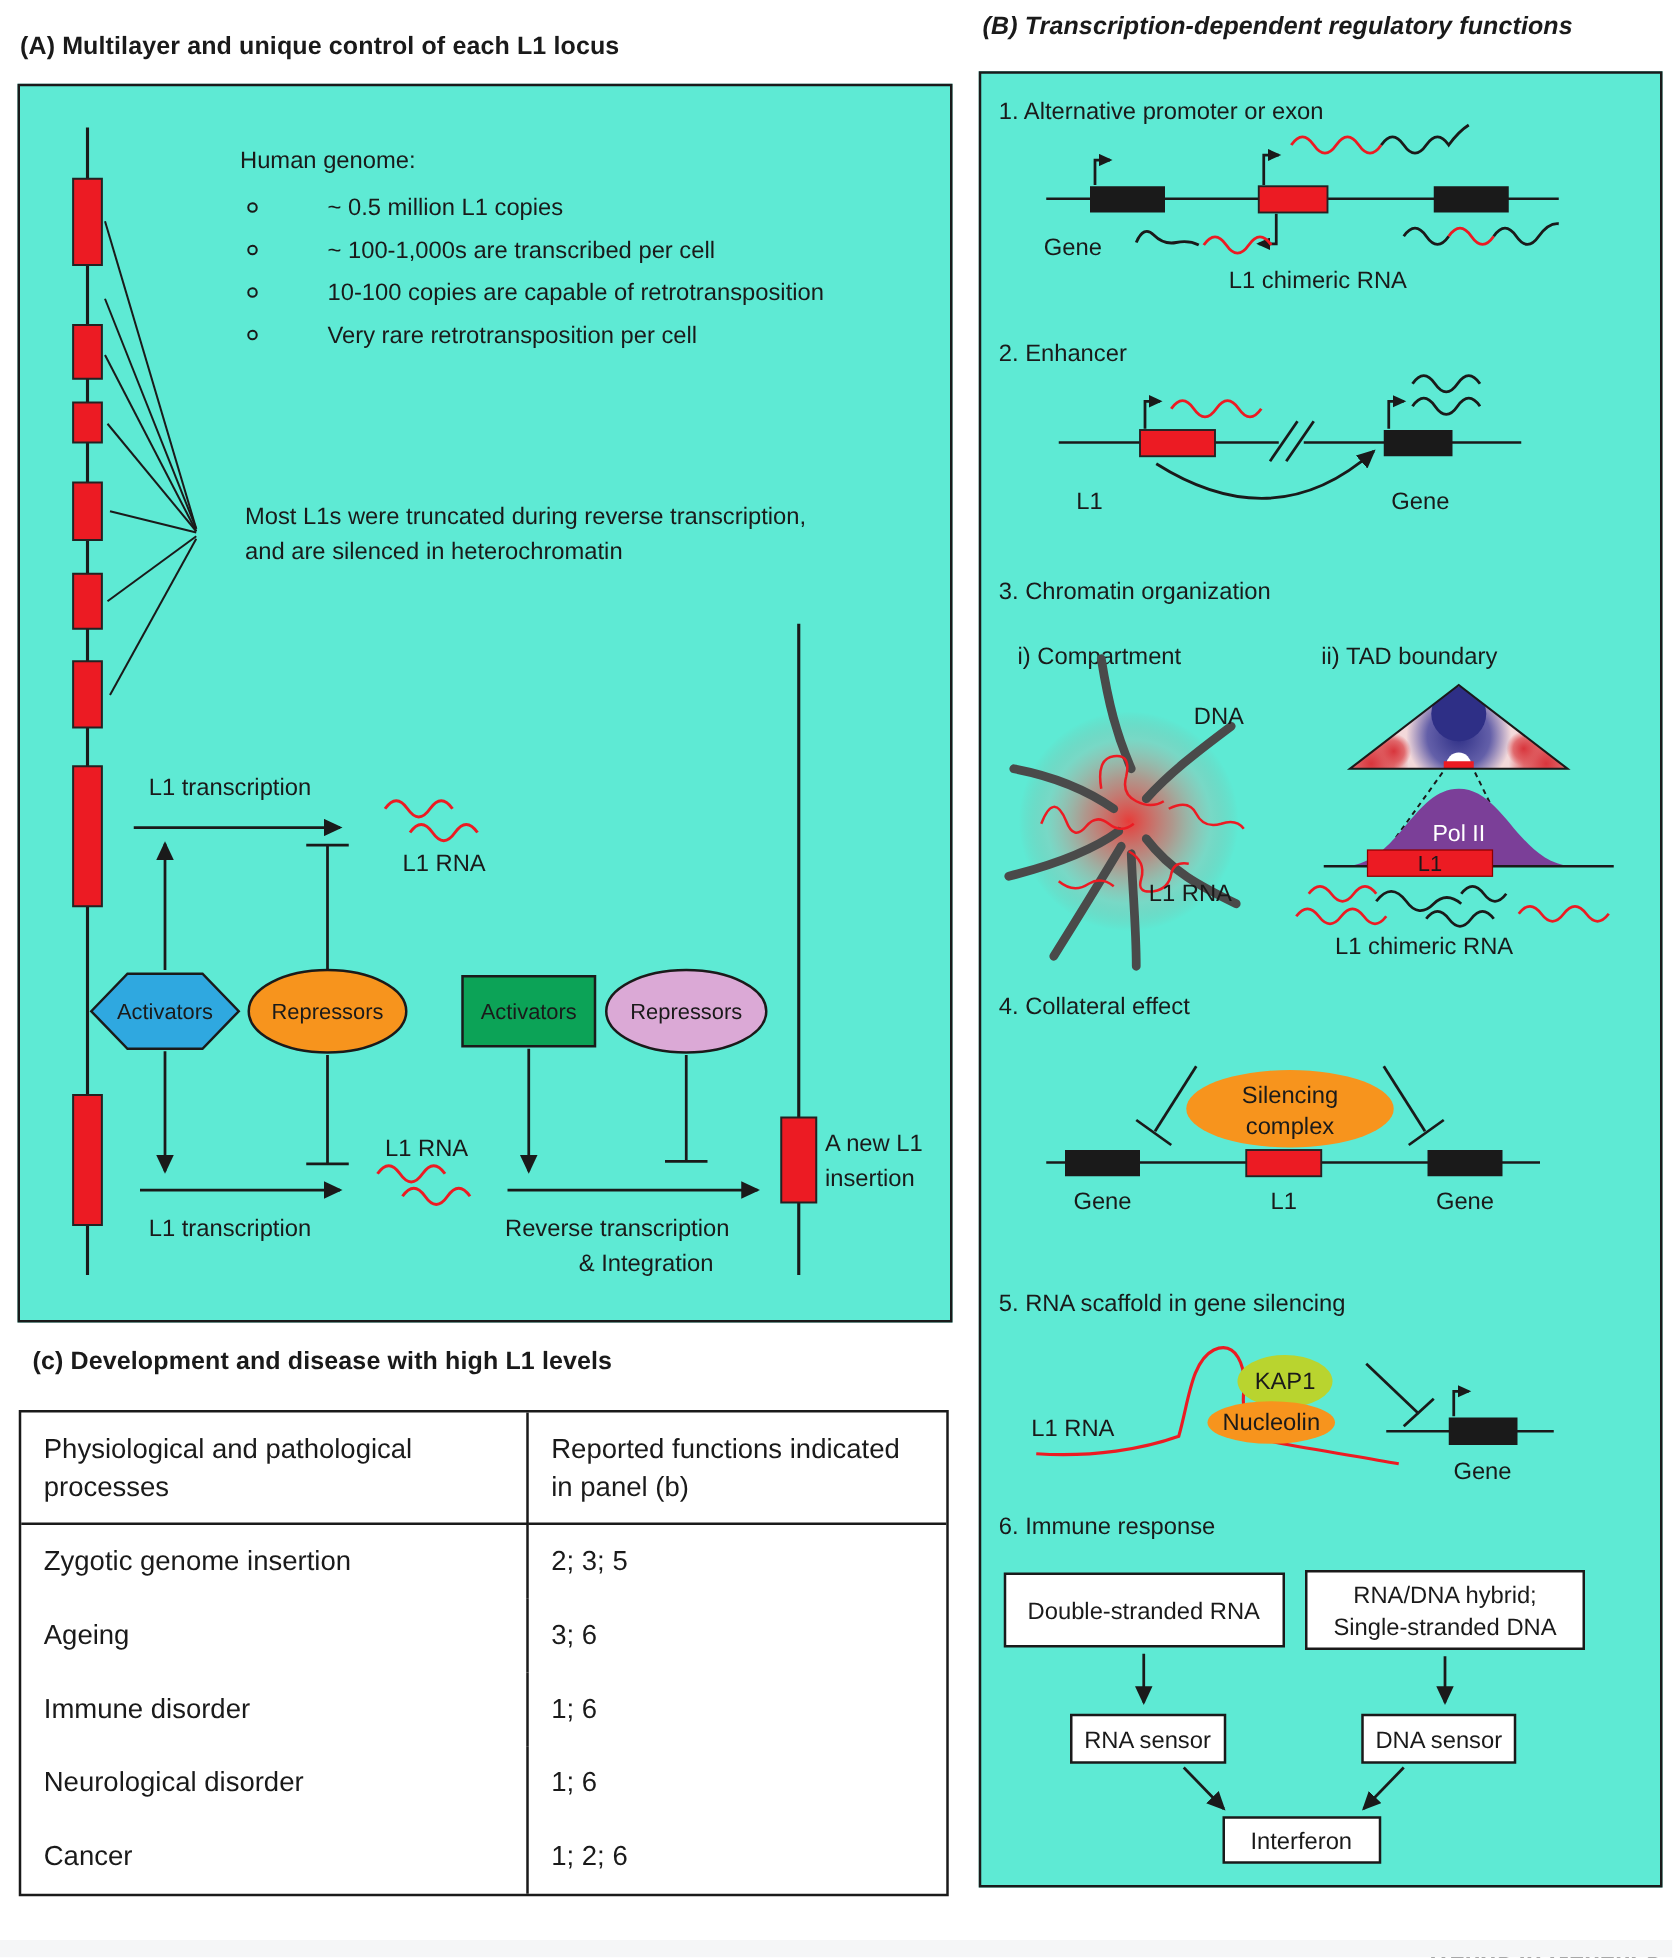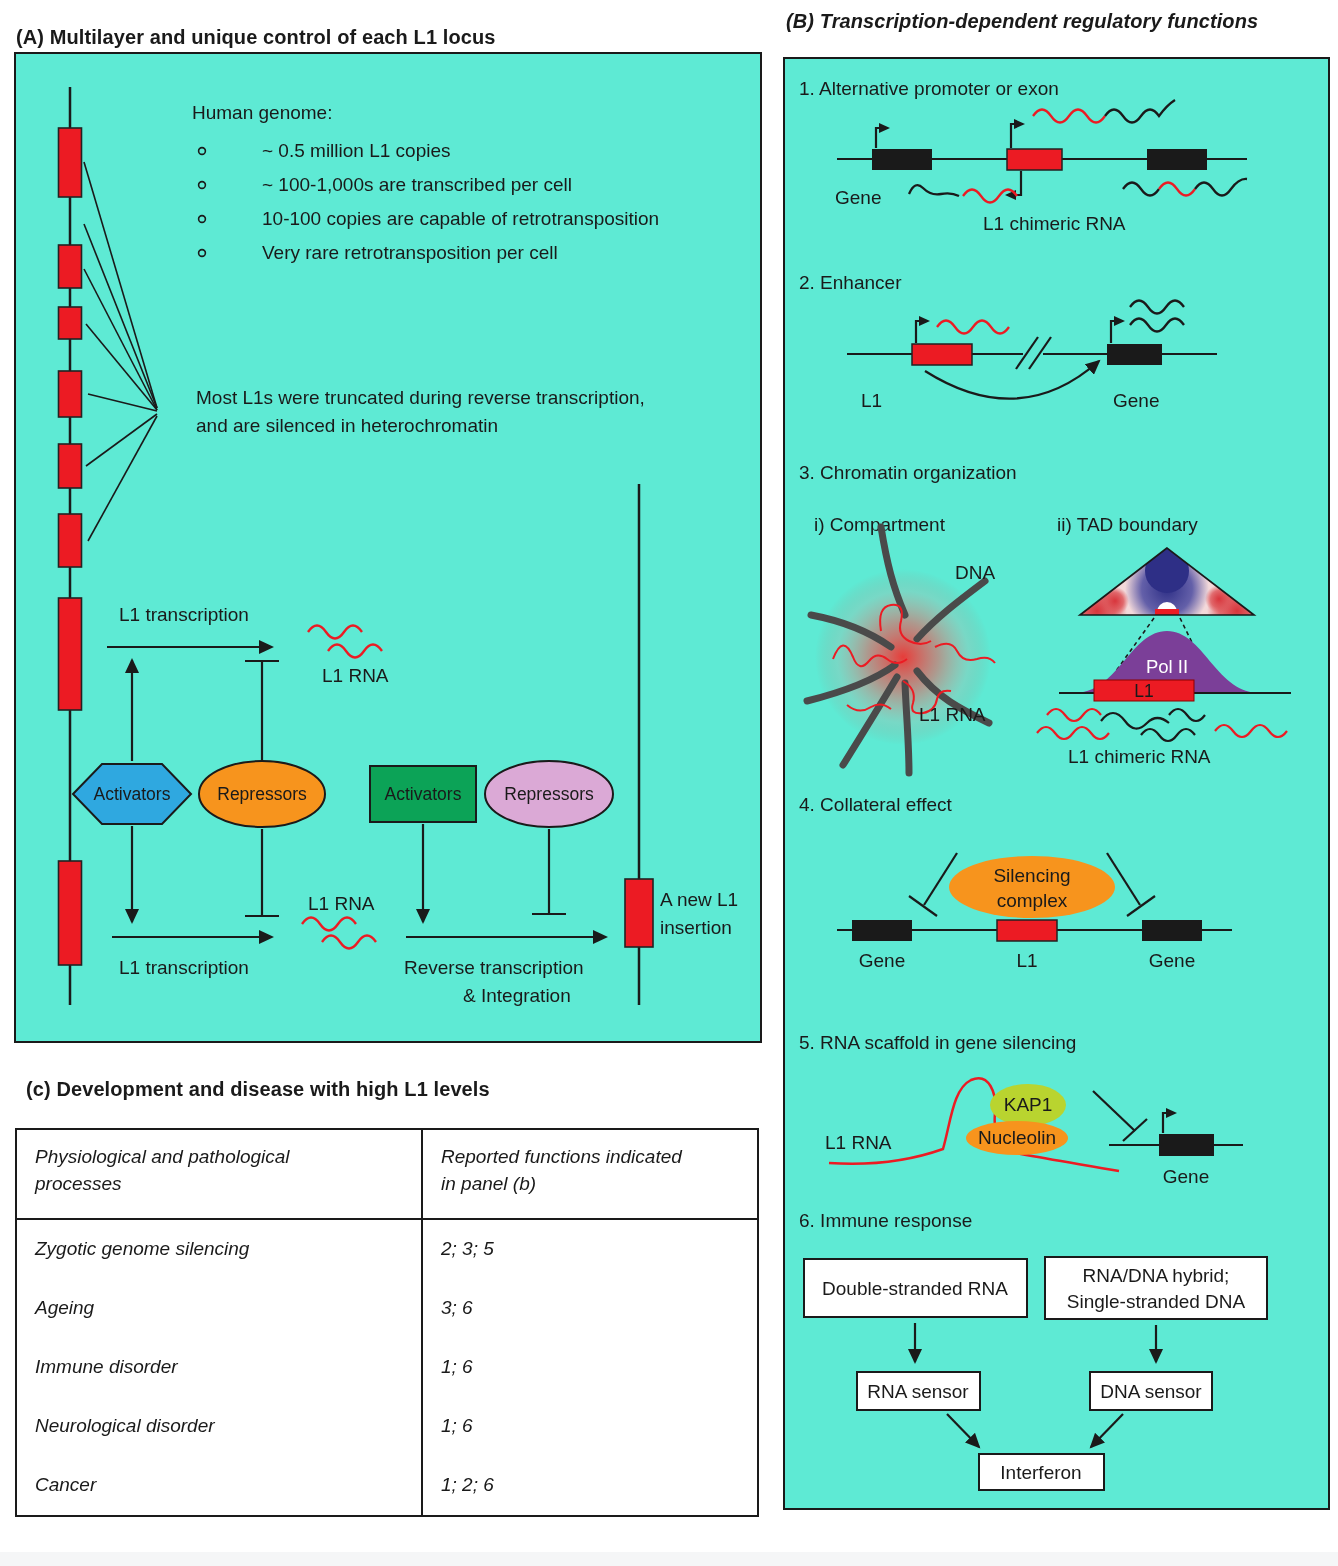--- a/index.html
+++ b/index.html
@@ -7,33 +7,33 @@
   .panel-title{position:absolute;font-weight:bold;font-size:20px;letter-spacing:.1px;}
   .figbox{position:absolute;border:2px solid #1a1a1a;background:#5eead4;}
   svg{display:block;}
   svg text{font-family:"Liberation Sans",sans-serif;fill:#1a1a1a;}
   .t19{font-size:19px;}
   .t19m{font-size:19px;text-anchor:middle;}
   .t18m{font-size:17.5px;text-anchor:middle;}
   .tw{fill:#ffffff;font-size:18.5px;text-anchor:middle;}
   
   .ctable{position:absolute;left:15px;top:1128px;width:740px;height:385px;border:2px solid #1a1a1a;display:grid;grid-template-columns:406px 1fr;grid-template-rows:90px 59px 59px 59px 59px 59px;}
-  .ctable .cell{font-size:19px;line-height:1.4;font-style:italic;}
+  .ctable .cell{font-size:22px;line-height:1.4;}
   .ctable .c1{border-right:2px solid #1a1a1a;}
   .ctable .hdr{border-bottom:2px solid #1a1a1a;padding:14px 16px 0 18px;}
   .ctable .bodyc{display:flex;align-items:center;padding-left:18px;padding-right:8px;}
   .footer-brand{position:absolute;top:1526px;right:10px;font-weight:bold;font-size:21px;margin-top:28px;}
   .bottom-strip{position:absolute;left:0;top:1552px;width:1338px;height:14px;background:#f5f6f7;}
 </style>
 </head>
 <body>
 
 <div class="panel-title" style="left:16px;top:26px;">(A) Multilayer and unique control of each L1 locus</div>
 
-<div class="figbox" style="left:14px;top:52px;width:744px;height:987px;">
+<div class="figbox" style="left:14px;top:67px;width:744px;height:987px;">
 <svg width="744" height="987" viewBox="0 0 744 987">
   <defs>
     <marker id="ahA" markerUnits="userSpaceOnUse" markerWidth="16" markerHeight="14" refX="13" refY="7" orient="auto">
       <path d="M0,0 L15,7 L0,14 z" fill="#1a1a1a"></path>
     </marker>
   </defs>
 
   <g>
     <line x1="54" y1="33" x2="54" y2="951" stroke="#1a1a1a" stroke-width="2.5"></line>
     <g fill="#EC1B23" stroke="#222" stroke-width="1.6">
@@ -342,21 +342,21 @@
   <div class="cell hdr c1">
     <div>Physiological and pathological</div>
     <div>processes</div>
   </div>
   <div class="cell hdr">
     <div>Reported functions indicated</div>
     <div>in panel (b)</div>
   </div>
 
   <div class="cell bodyc c1">
-      <span>Zygotic genome silencing</span>
+      <span>Zygotic genome insertion</span>
     </div>
   <div class="cell bodyc">
       <span>2; 3; 5</span>
     </div>
 
   <div class="cell bodyc c1">
       <span>Ageing</span>
     </div>
   <div class="cell bodyc">
       <span>3; 6</span>

